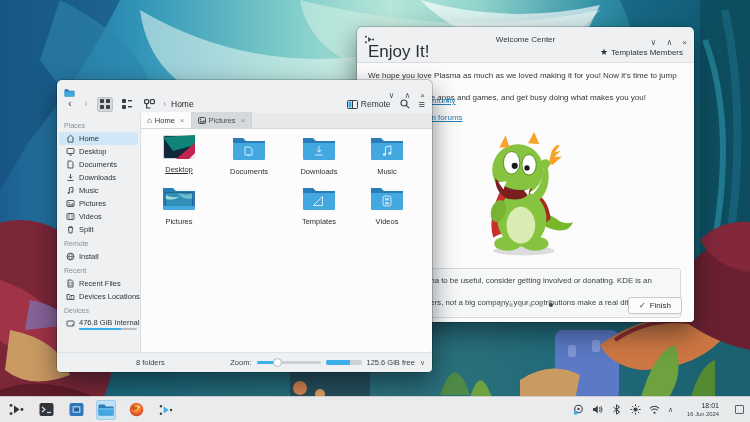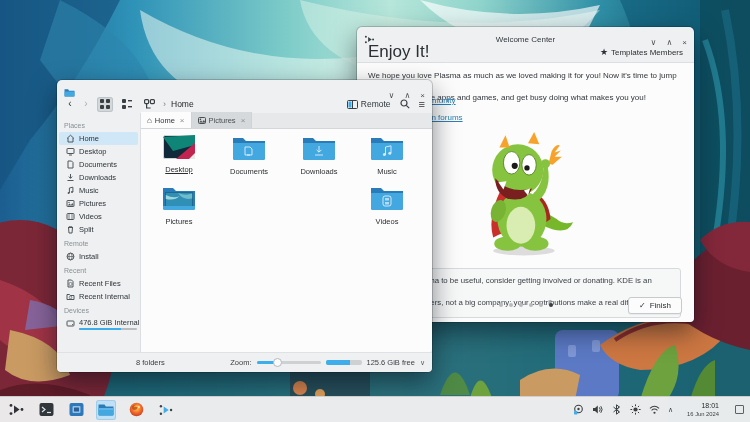--- a/index.html
+++ b/index.html
@@ -418,21 +418,21 @@
           </span>
         <span>Recent Files</span>
       </div>
       <div class="s-item">
         <span class="s-ic">
             <svg viewBox="0 0 9 9">
               <path d="M1 2.5 h2.5 l0.8 1 H8 V7.5 H1Z" fill="none" stroke="#51575b"></path>
               <circle cx="4.5" cy="5.4" r="1.3" fill="none" stroke="#51575b" stroke-width="0.7"></circle>
             </svg>
           </span>
-        <span>Recent Internal</span>
+        <span>Devices Locations</span>
       </div>
 
       <div class="sec-label">Devices</div>
       <div class="s-item">
         <span class="s-ic">
             <svg viewBox="0 0 9 9">
               <rect x="1" y="2" width="7" height="5" rx="0.8" fill="none" stroke="#51575b"></rect>
               <circle cx="6.6" cy="5.6" r="0.6" fill="#51575b"></circle>
             </svg>
           </span>
@@ -486,20 +486,28 @@
       <div class="fcell" style="left:6px;top:56px">
         <svg class="ficon" width="34" height="26" viewBox="0 0 34 26">
           <path d="M1 3 h10 l3 3 h19 v17 a2 2 0 0 1 -2 2 H3 a2 2 0 0 1 -2 -2 Z" fill="#2a7cb8"></path>
           <rect x="3" y="7" width="28" height="15" rx="1" fill="#1c5d86"></rect>
           <rect x="3.8" y="7.8" width="26.4" height="13.4" fill="#2f8fb5"></rect>
           <path d="M3.8 10 q8 4 14 1 q-5 5 -14 3z" fill="#bfe8e2" opacity=".8"></path>
           <path d="M16 8 q8 3 14.2 0.5 l0 5 q-9 2 -14.2 -5.5z" fill="#7fc8cf" opacity=".8"></path>
           <path d="M1 21 h32 v2 a2 2 0 0 1 -2 2 H3 a2 2 0 0 1 -2 -2 Z" fill="#43a7e0"></path>
         </svg>
         <div class="flabel">Pictures</div>
+      </div>
+      <div class="fcell" style="left:146px;top:56px">
+        <svg class="ficon" width="34" height="26" viewBox="0 0 34 26">
+          <path d="M1 3 h10 l3 3 h19 v17 a2 2 0 0 1 -2 2 H3 a2 2 0 0 1 -2 -2 Z" fill="#2a7cb8"></path>
+          <path d="M1 8 h32 v15 a2 2 0 0 1 -2 2 H3 a2 2 0 0 1 -2 -2 Z" fill="#43a7e0"></path>
+          <path d="M20.5 11.5 v9 h-9 z" fill="none" stroke="rgba(255,255,255,.75)"></path>
+        </svg>
+        <div class="flabel">Templates</div>
       </div>
       <div class="fcell" style="left:214px;top:56px">
         <svg class="ficon" width="34" height="26" viewBox="0 0 34 26">
           <path d="M1 3 h10 l3 3 h19 v17 a2 2 0 0 1 -2 2 H3 a2 2 0 0 1 -2 -2 Z" fill="#2a7cb8"></path>
           <path d="M1 8 h32 v15 a2 2 0 0 1 -2 2 H3 a2 2 0 0 1 -2 -2 Z" fill="#43a7e0"></path>
           <rect x="13" y="11" width="8" height="10" rx="2" fill="none" stroke="rgba(255,255,255,.75)"></rect>
           <rect x="15" y="13" width="4" height="2.5" fill="rgba(255,255,255,.6)"></rect>
           <rect x="15" y="17" width="4" height="2.5" fill="rgba(255,255,255,.6)"></rect>
         </svg>
         <div class="flabel">Videos</div>

